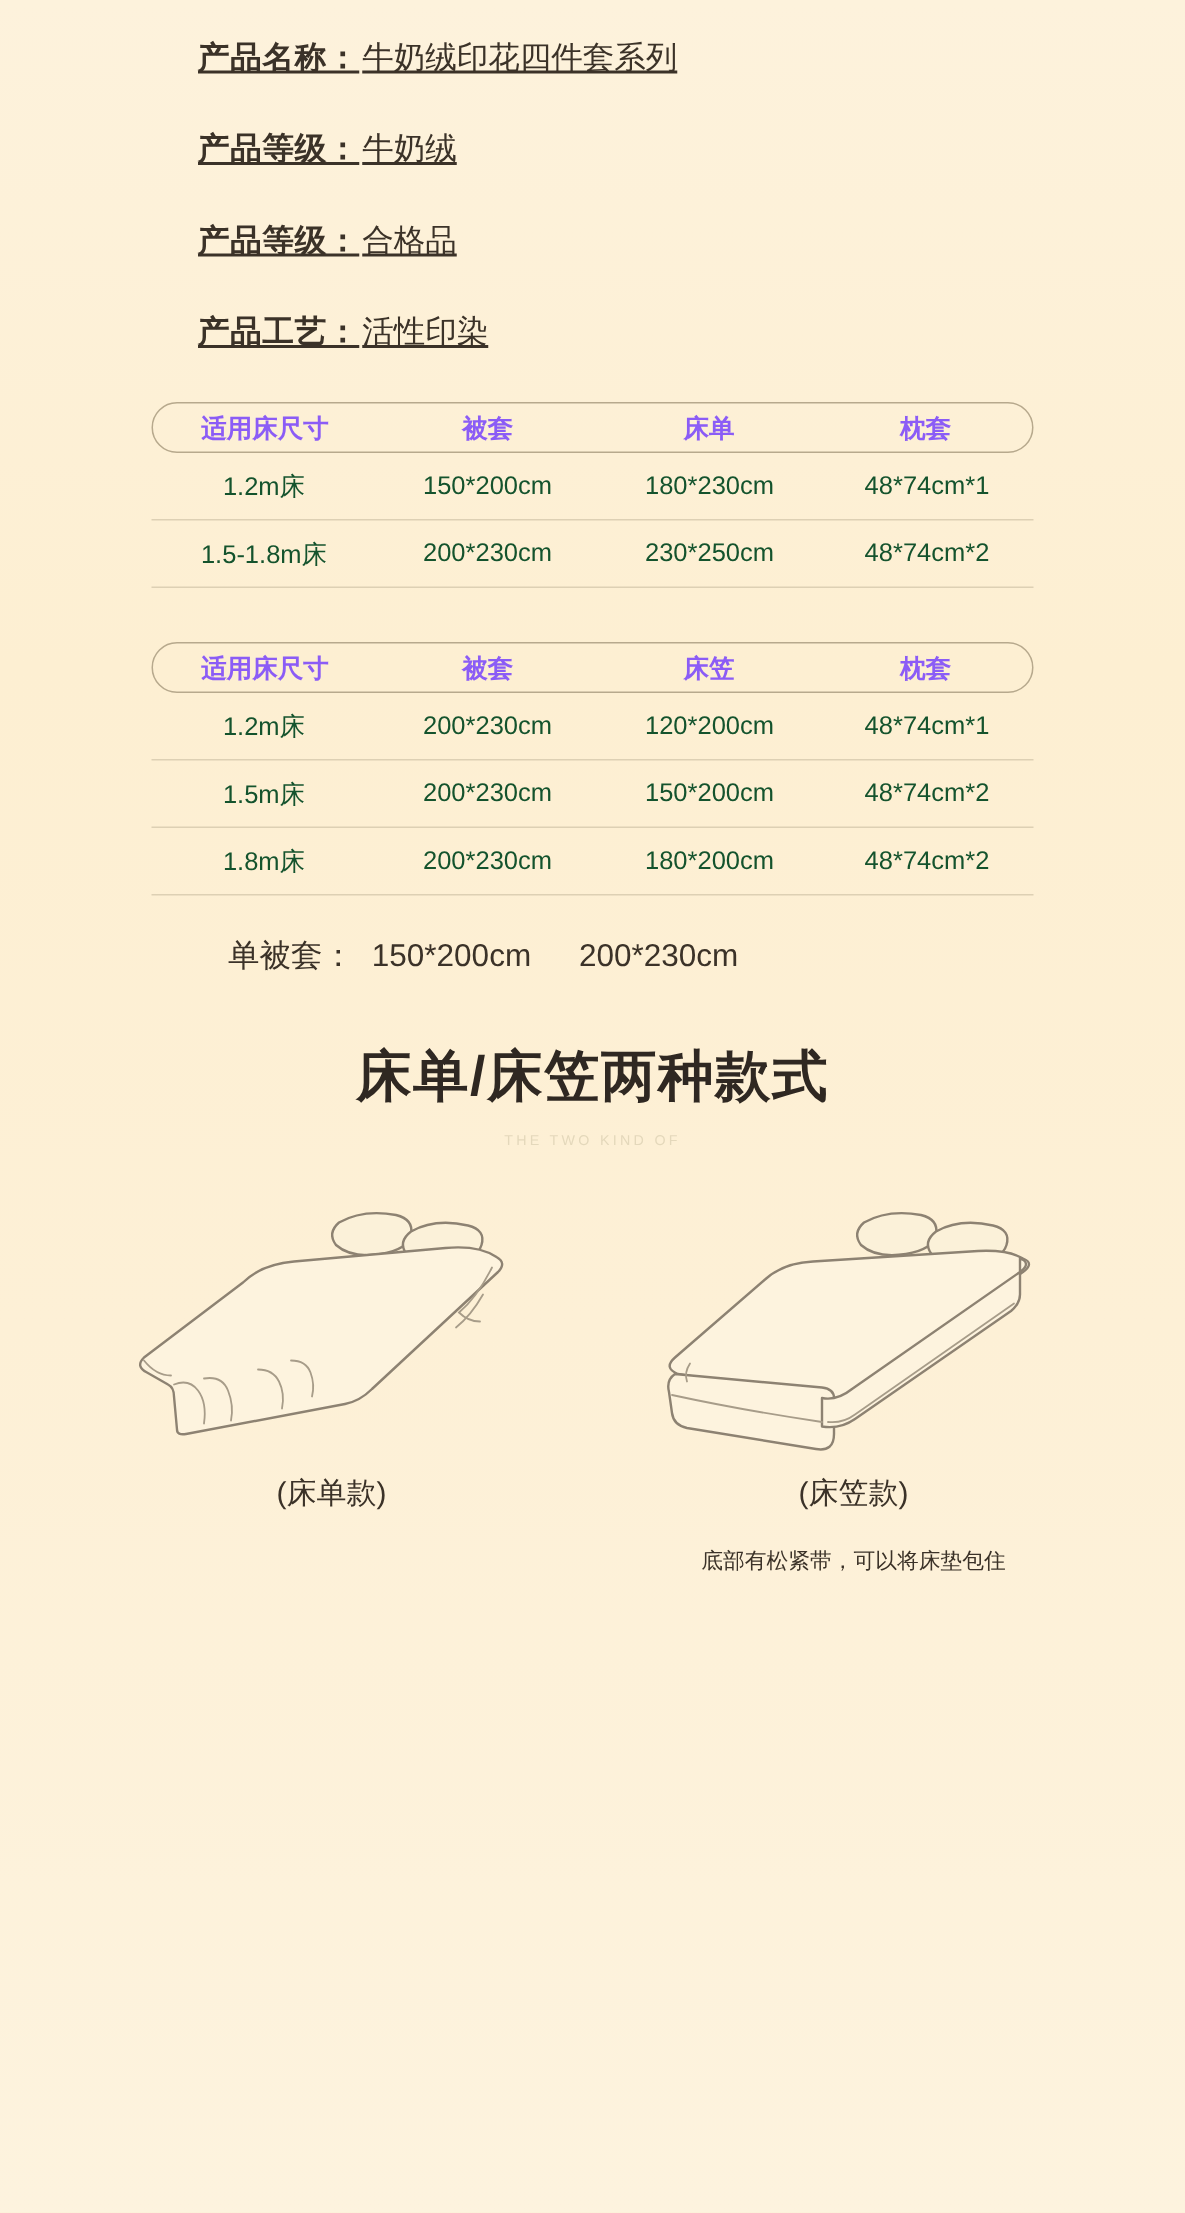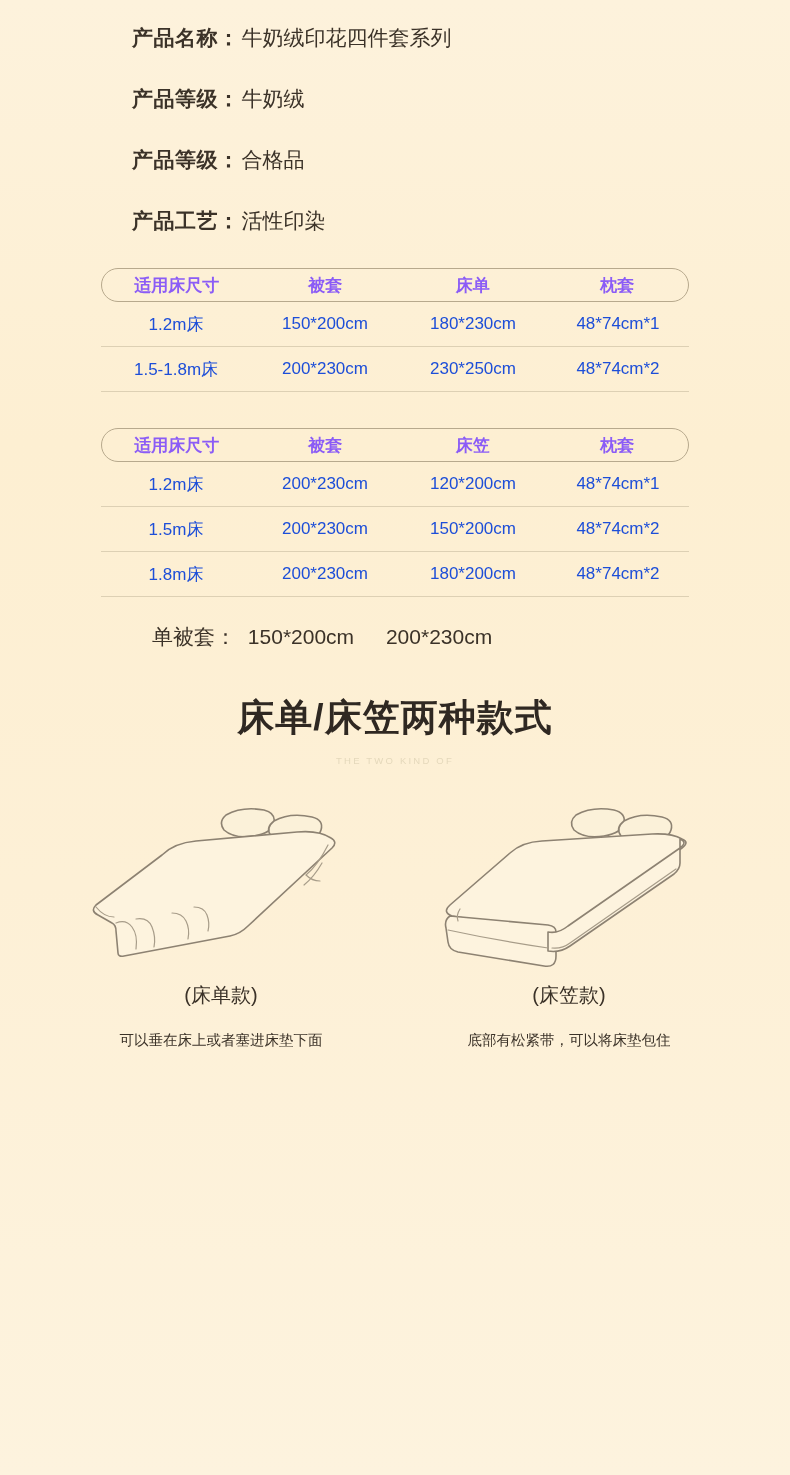--- a/index.html
+++ b/index.html
@@ -17,20 +17,21 @@
     background:linear-gradient(180deg,#fdf2dc 0%,#fdefd2 30%,#fdf0d6 60%,#fdf3de 100%);
   }
   .page{position:relative;width:790px;height:1475px;}
 
   
   .specs{padding:24px 0 0 132px;}
   .spec-row{
     display:flex;align-items:flex-start;
     margin-bottom:33px;
     font-size:21px;
+    text-decoration:underline;
   }
   .spec-label{font-weight:bold;letter-spacing:.5px;}
   .spec-value{margin-left:2px;font-weight:normal;}
 
   
   .table-block{
     width:588px;margin:0 auto;
   }
   .table-block.first{margin-top:22px;}
   .table-block.second{margin-top:36px;}
@@ -50,21 +51,21 @@
   }
   .trow{
     display:flex;align-items:center;
     height:45px;
     border-bottom:1px solid #ddd0b4;
     box-sizing:border-box;
   }
   .trow .cell{
     font-size:17px;
     text-align:center;
-    color:#1d4ed8;
+    color:#14532d;
   }
   .c0{width:150px;}
   .c1{width:148px;}
   .c2{width:148px;}
   .c3{width:142px;}
 
   
   .single-line{
     margin:26px 0 16px 152px;
     font-size:21px;
@@ -214,21 +215,20 @@
           <path class="ln-thin" d="M60 126 q12 -2 16 8 q4 10 2 20"></path>
           <path class="ln-thin" d="M96 120 q10 0 14 8 q4 8 2 18"></path>
           <path class="ln-thin" d="M118 114 q10 0 13 8 q3 8 1 16"></path>
           <path class="ln-thin" d="M20 114 q8 10 18 10"></path>
 
           <path class="ln-thin" d="M252 52 q-10 20 -22 30 q6 6 14 6"></path>
           <path class="ln-thin" d="M246 70 q-8 14 -18 22"></path>
         </svg>
       </div>
       <div class="illus-cap">(床单款)</div>
-      <div class="illus-note">可以垂在床上或者塞进床垫下面</div>
     </div>
 
     <div class="illus-col">
       <div class="illus-art">
         <svg width="290" height="180" viewBox="0 0 290 180" aria-hidden="true">
 
           <path class="ln fillpillow" d="M152 22 q16 -9 38 -5 q12 3 10 13 q-2 10 -20 13 q-20 3 -30 -6 q-6 -8 2 -15 z"></path>
           <path class="ln fillpillow" d="M200 28 q16 -9 38 -4 q12 3 9 13 q-3 10 -21 12 q-20 3 -29 -6 q-6 -8 3 -15 z"></path>
 
           <path class="ln fillbed" d="M258 46 q-10 -6 -30 -5 L118 48 q-20 1 -32 12 L26 112 q-8 7 2 11 l96 16 q12 2 22 -6 l112 -78 q8 -6 0 -9 z"></path>

